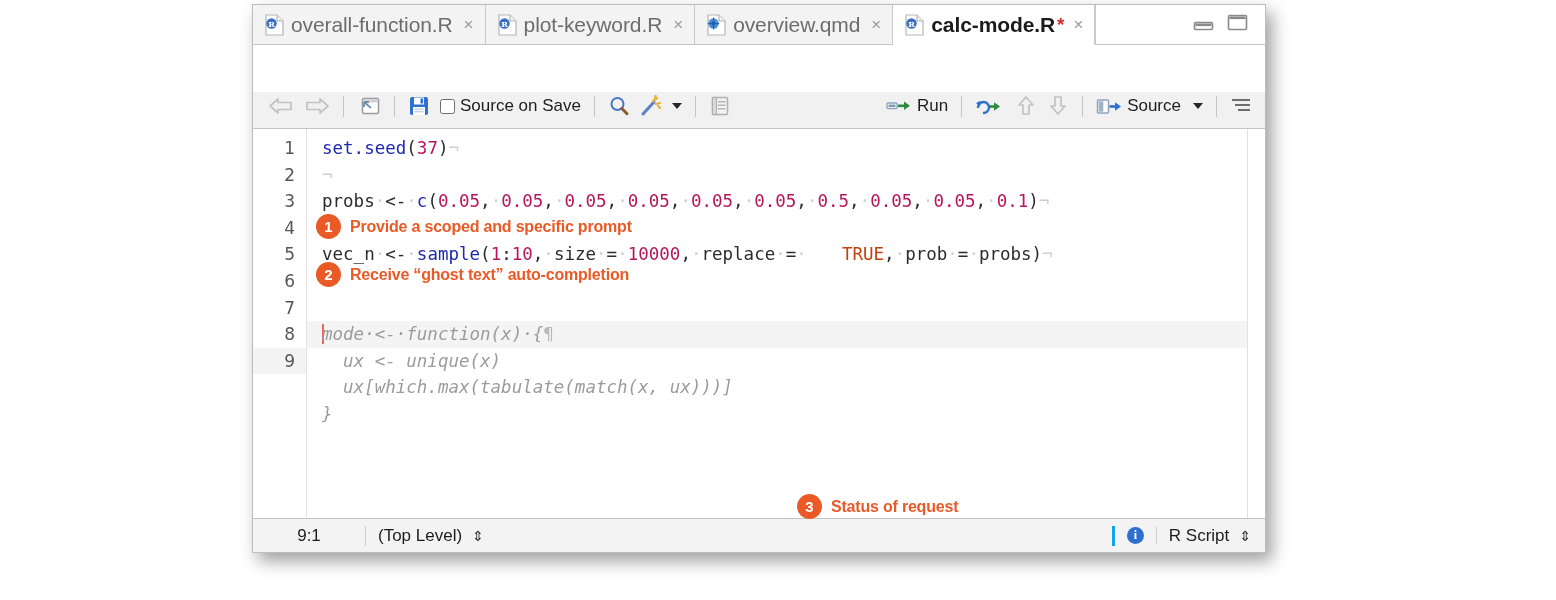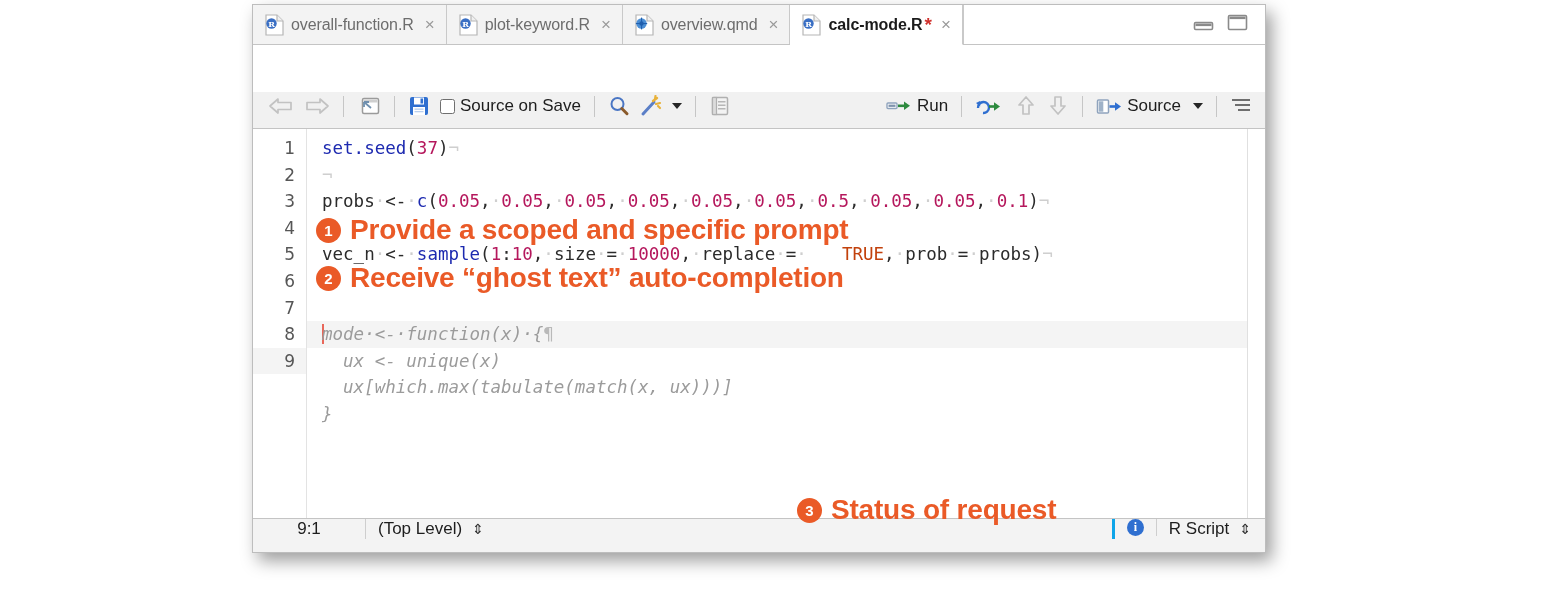--- a/index.html
+++ b/index.html
@@ -58,21 +58,21 @@
     box-sizing: border-box;
     cursor: pointer;
     position: relative;
   }
   .tab.active {
     background: #ffffff;
     border-bottom: 1px solid #ffffff;
     margin-bottom: -1px;
   }
   .tab-label {
-    font-size: 16px;
+    font-size: 21px;
     color: #6d6d6d;
     white-space: nowrap;
     letter-spacing: -0.1px;
   }
   .tab.active .tab-label {
     color: #1b1b1b;
     font-weight: bold;
   }
   .tab-dirty {
     color: #d0312d;
@@ -231,21 +231,21 @@
     border-left: 1px solid #e0e0e0;
   }
 
   
   .statusbar {
     height: 34px;
     flex: 0 0 34px;
     background: #f3f3f3;
     border-top: 1px solid #c4c4c4;
     display: flex;
-    align-items: flex-start;
+    align-items: center;
     box-sizing: border-box;
     font-size: 17px;
     color: #1d1d1d;
   }
   .sb-cell {
     display: flex;
     align-items: center;
     padding: 0 12px;
     border-right: 1px solid #cecece;
     white-space: nowrap;
@@ -291,21 +291,21 @@
     font-size: 15px;
     font-weight: bold;
     display: flex;
     align-items: center;
     justify-content: center;
     font-family: "Liberation Sans", sans-serif;
     flex: 0 0 25px;
   }
   .anno-text {
     color: #ea5a27;
-    font-size: 28px;
+    font-size: 16px;
     font-weight: 600;
     white-space: nowrap;
     letter-spacing: -0.2px;
   }
 </style>
 </head>
 <body>
 
 <div id="stage">
 

